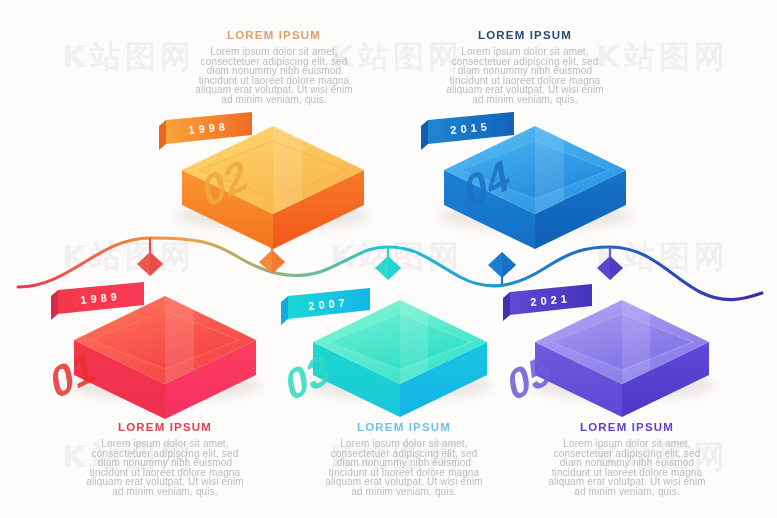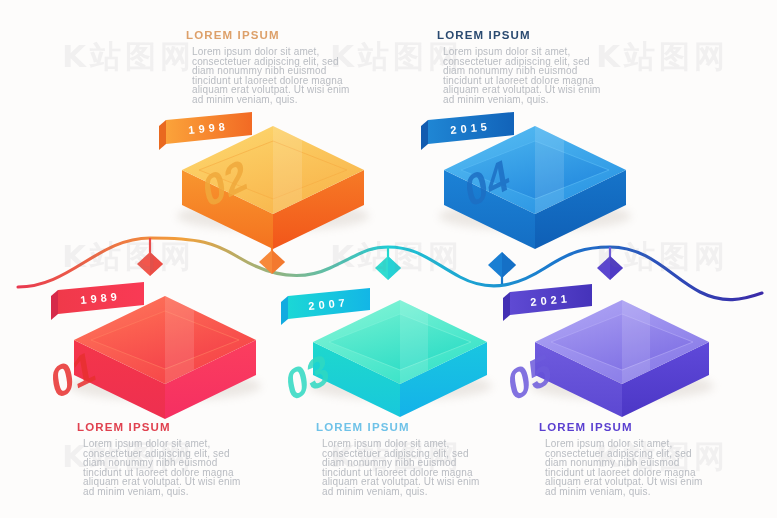--- a/index.html
+++ b/index.html
@@ -10,21 +10,21 @@
     overflow:hidden;position:relative;
   }
   #stage{position:absolute;left:0;top:0;width:777px;height:518px;}
 
   
   .wm{position:absolute;color:rgba(120,120,130,.09);font-weight:700;
       font-family:"DejaVu Sans",sans-serif;user-select:none;pointer-events:none;}
   .wm.cn{font-size:31px;letter-spacing:4px;}
 
   
-  .txtblock{position:absolute;width:176px;text-align:left;}
+  .txtblock{position:absolute;width:176px;text-align:center;}
   .txtblock .ttl{
     font-size:11.5px;font-weight:700;letter-spacing:1.15px;
     margin:0 0 5px 0;line-height:14px;
   }
   .txtblock .body{
     font-size:10px;line-height:9.6px;color:#b9bcc2;letter-spacing:.15px;
     margin:0;padding:0 6px;
   }
 
   

